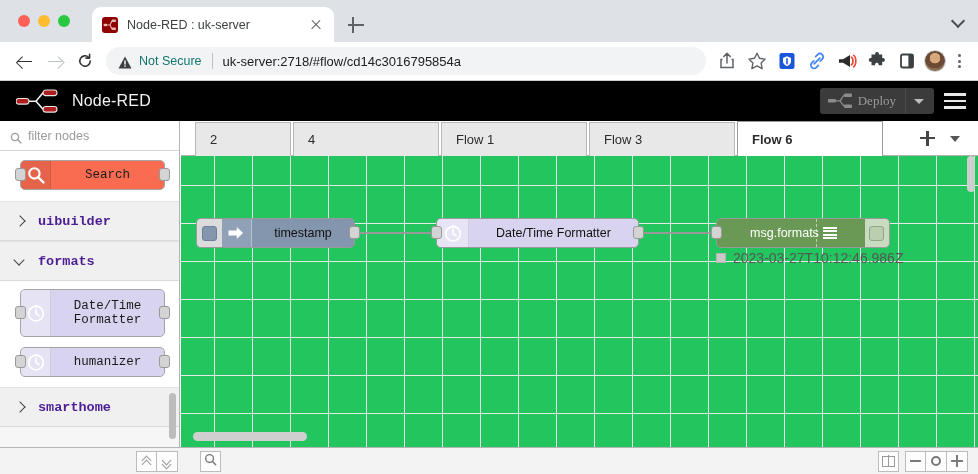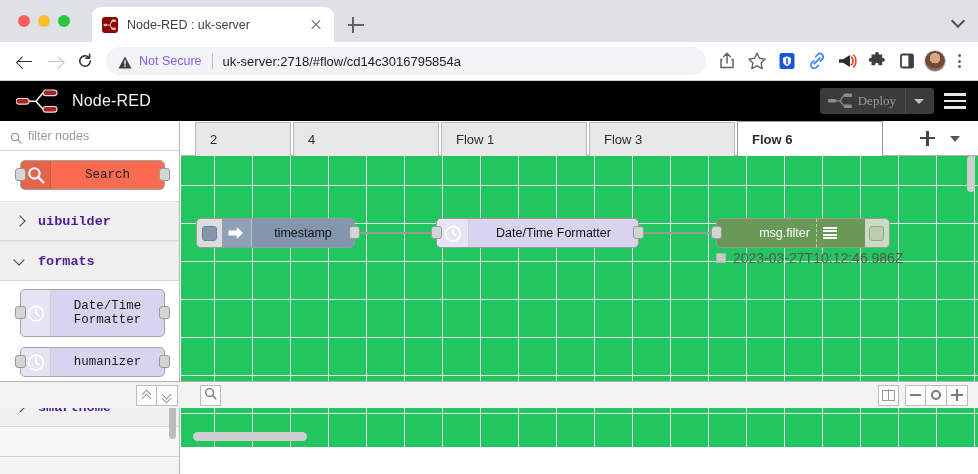--- a/index.html
+++ b/index.html
@@ -1,21 +1,21 @@
 <!DOCTYPE html>
 <html><head>
 <meta charset="utf-8">
 <style>
   * { box-sizing: border-box; margin: 0; padding: 0; }
   html, body {
     width: 978px; height: 474px; overflow: hidden;
     font-family: "Liberation Sans", sans-serif;
     background: #fff;
   }
-  #app { position: relative; width: 978px; height: 408px; }
+  #app { position: relative; width: 978px; height: 474px; }
 
   
   .chrome-tabstrip {
     position: absolute; left: 0; top: 0; width: 978px; height: 42px;
     background: #dee1e6;
   }
   .traffic { position: absolute; left: 18px; top: 15px; display: flex; gap: 8px; }
   .traffic span { width: 12px; height: 12px; border-radius: 50%; display: block; }
   .t-red { background: #ff5f57; }
   .t-yellow { background: #febc2e; }
@@ -85,21 +85,21 @@
   .nav-fwd { color: #bdc1c6; }
   .nav-reload { color: #333; }
   .reload-ico { position: absolute; left: 7px; top: 7px; width: 16px; height: 16px; }
 
   .omnibox {
     flex: 1; height: 28px; background: #f1f3f4; border-radius: 14px;
     margin: 0 8px 0 6px; display: flex; align-items: center; padding: 0 12px;
     min-width: 0;
   }
   .warn-tri { width: 14px; height: 13px; flex: 0 0 14px; margin-right: 7px; }
-  .notsecure { font-size: 12.5px; color: #8b5cf6; white-space: nowrap; }
+  .notsecure { font-size: 12.5px; color: #0f766e; white-space: nowrap; }
   .omni-div {
     width: 1px; height: 16px; background: #bdc1c6; margin: 0 10px; flex: 0 0 1px;
   }
   .omni-url {
     font-size: 13px; color: #202124; white-space: nowrap; overflow: hidden;
     text-overflow: ellipsis; flex: 1;
   }
   .tb-ico { width: 26px; height: 26px; position: relative; flex: 0 0 26px; margin-right: 4px; }
   .avatar {
     width: 22px; height: 22px; border-radius: 50%; flex: 0 0 22px; margin-right: 2px;
@@ -628,21 +628,21 @@
           <path d="M11 7.6 V11.8 L14 13.8" stroke="#fff" stroke-width="1.7" fill="none" stroke-linecap="round"></path>
           <path d="M11 3.8 L14.2 5.5" stroke="#fff" stroke-width="1.7" stroke-linecap="round"></path>
         </svg>
       </span>
       <span class="n-label">Date/Time Formatter</span>
       <span class="port out"></span>
     </div>
 
     <div class="node node-debug">
       <span class="port in"></span>
-      <span class="n-label">msg.filter</span>
+      <span class="n-label">msg.formats</span>
       <span class="debug-lines">
         <span>
             <i></i>
             <i></i>
             <i></i>
             <i></i>
           </span>
       </span>
       <span class="debug-toggle">
           <i></i>

